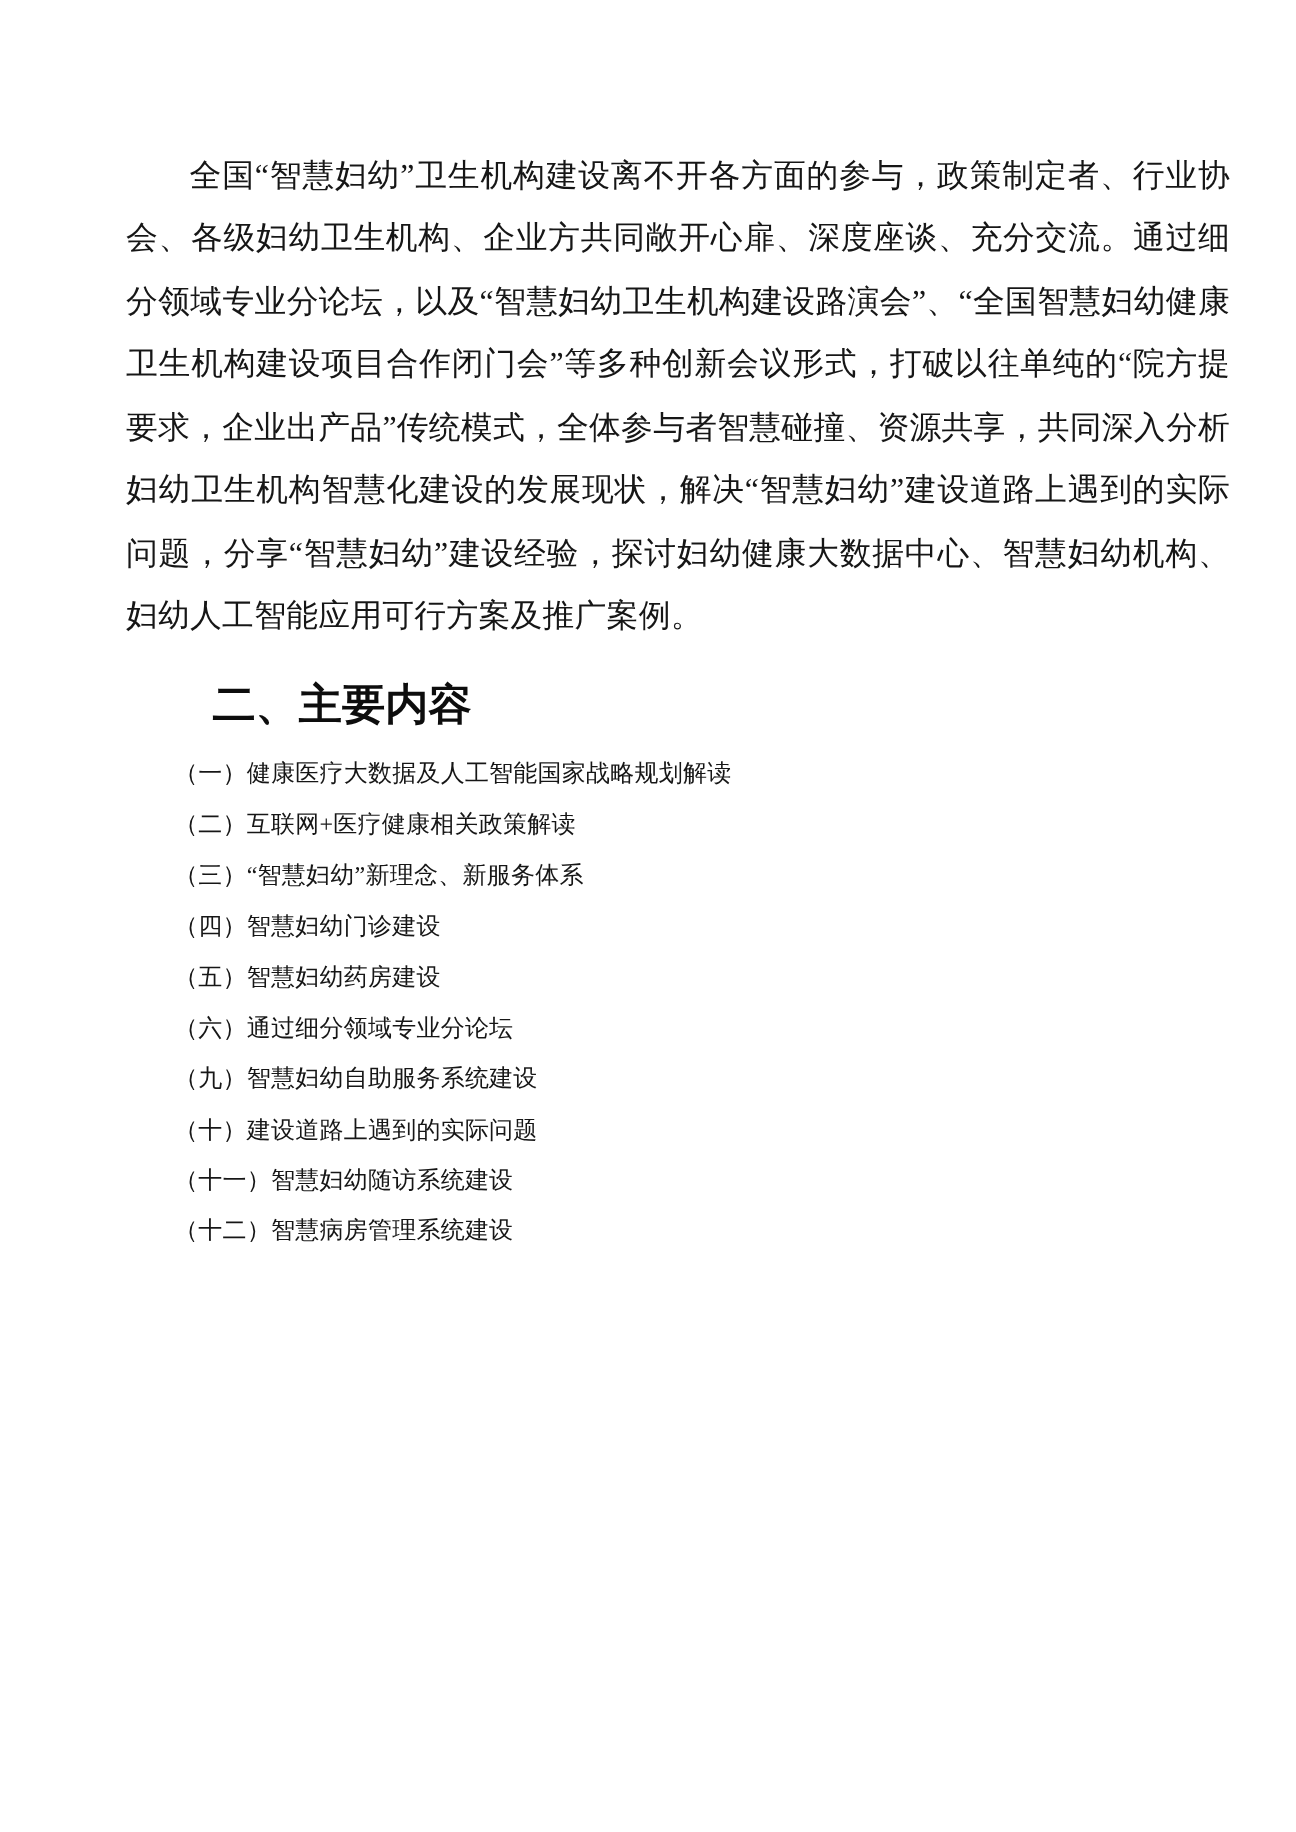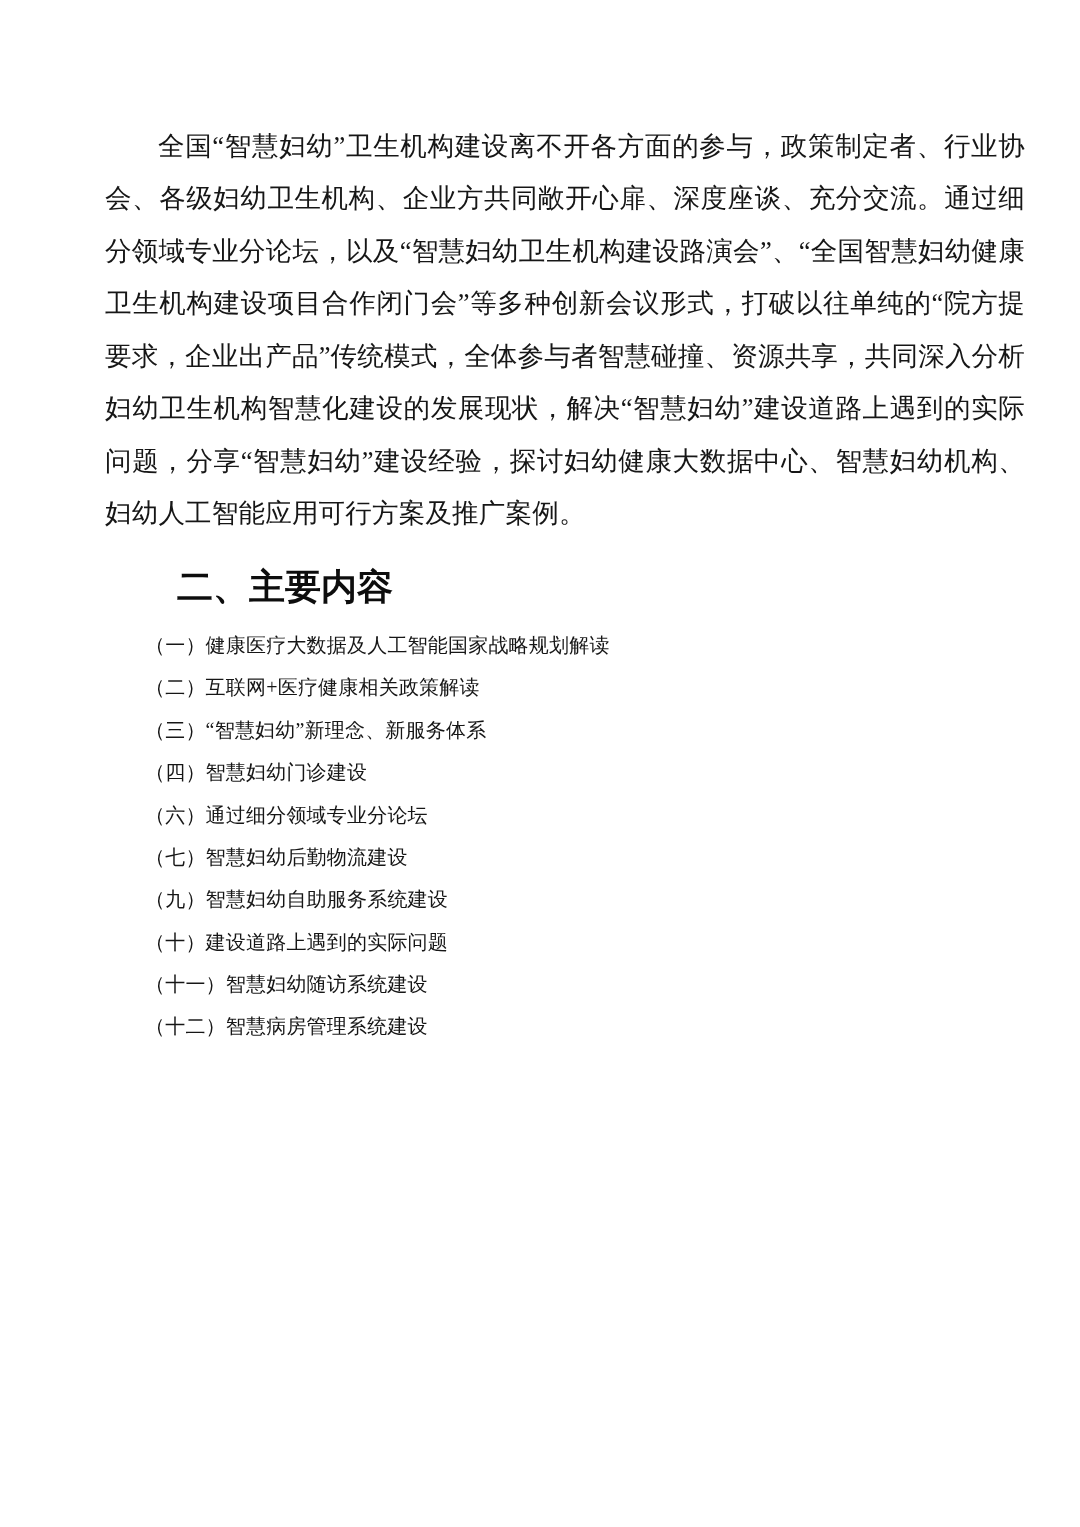--- a/index.html
+++ b/index.html
@@ -56,21 +56,21 @@
 
   <p class="body-para">全国“智慧妇幼”卫生机构建设离不开各方面的参与，政策制定者、行业协会、各级妇幼卫生机构、企业方共同敞开心扉、深度座谈、充分交流。通过细分领域专业分论坛，以及“智慧妇幼卫生机构建设路演会”、“全国智慧妇幼健康卫生机构建设项目合作闭门会”等多种创新会议形式，打破以往单纯的“院方提要求，企业出产品”传统模式，全体参与者智慧碰撞、资源共享，共同深入分析妇幼卫生机构智慧化建设的发展现状，解决“智慧妇幼”建设道路上遇到的实际问题，分享“智慧妇幼”建设经验，探讨妇幼健康大数据中心、智慧妇幼机构、妇幼人工智能应用可行方案及推广案例。</p>
 
   <h2 class="section-heading">二、主要内容</h2>
 
   <div>
     <p class="list-item">（一）健康医疗大数据及人工智能国家战略规划解读</p>
     <p class="list-item">（二）互联网+医疗健康相关政策解读</p>
     <p class="list-item">（三）“智慧妇幼”新理念、新服务体系</p>
     <p class="list-item">（四）智慧妇幼门诊建设</p>
+    <p class="list-item">（五）智慧妇幼药房建设</p>
     <p class="list-item">（六）通过细分领域专业分论坛</p>
-    <p class="list-item">（七）智慧妇幼后勤物流建设</p>
     <p class="list-item">（九）智慧妇幼自助服务系统建设</p>
     <p class="list-item">（十）建设道路上遇到的实际问题</p>
     <p class="list-item">（十一）智慧妇幼随访系统建设</p>
     <p class="list-item">（十二）智慧病房管理系统建设</p>
   </div>
 
 </div>
 
 </body></html>

